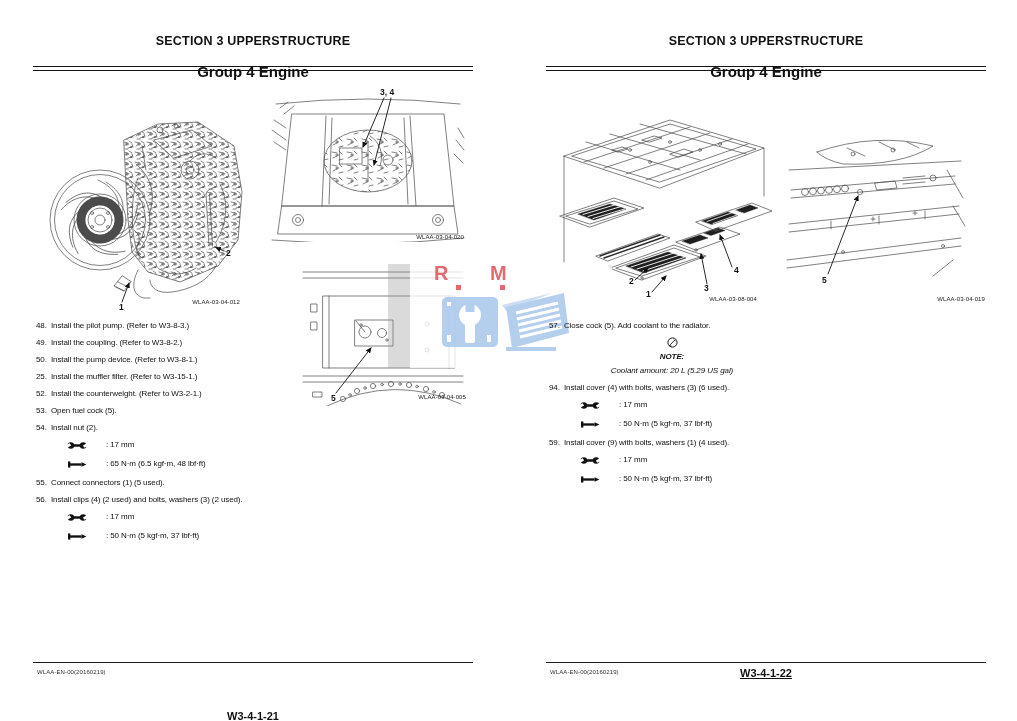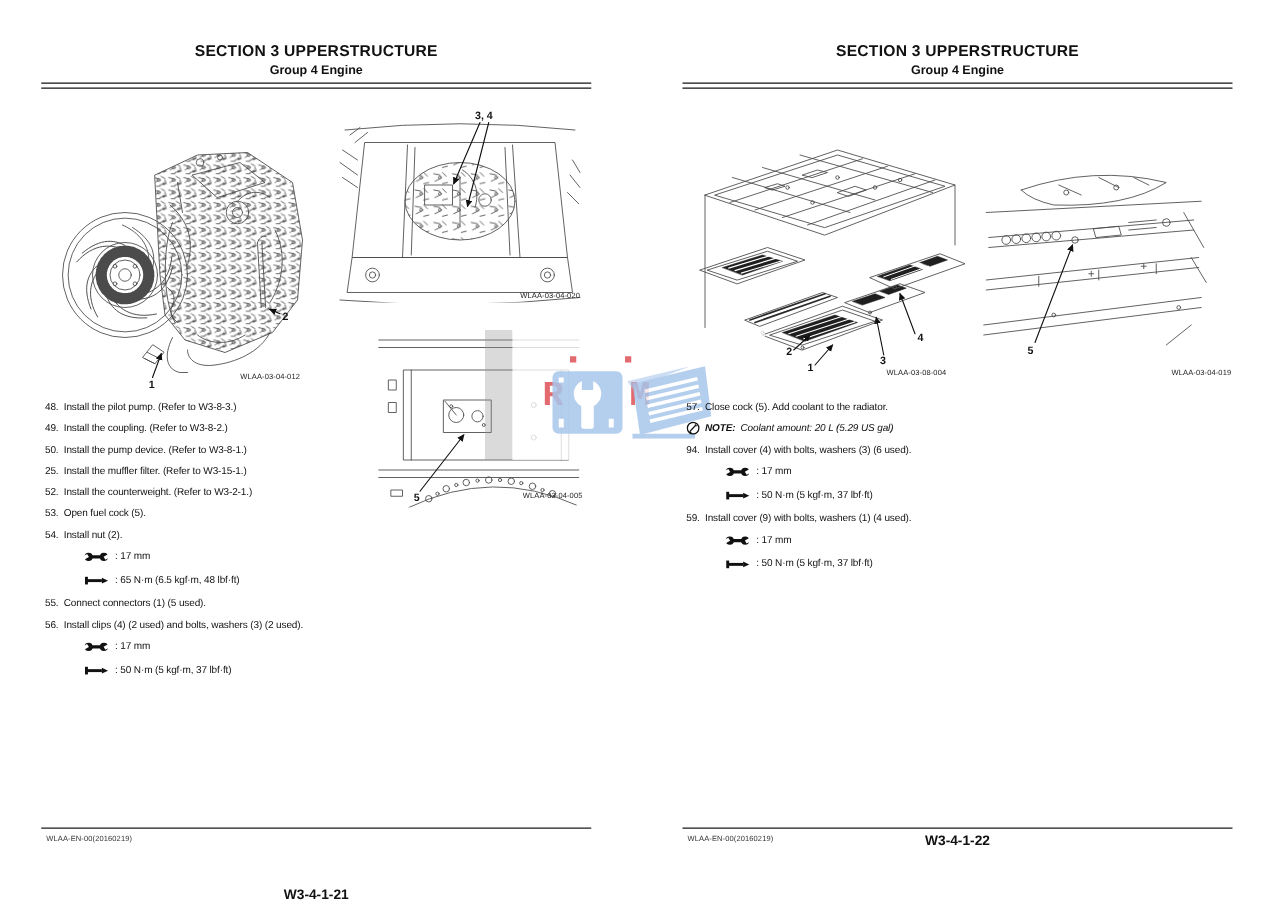--- a/index.html
+++ b/index.html
@@ -4,56 +4,56 @@
 <style>
   html,body{margin:0;padding:0;}
   body{
     width:1017px;height:721px;position:relative;overflow:hidden;
     background:#ffffff;color:#111;
     font-family:"Liberation Sans",sans-serif;
   }
   
   .pg-header{position:absolute;top:34px;width:440px;text-align:center;}
   .h-title{font-size:12.5px;font-weight:bold;letter-spacing:.2px;}
-  .h-sub{font-size:10px;font-weight:bold;margin-top:3px;}
+  .h-sub{font-size:15px;font-weight:bold;margin-top:15px;}
   .hrule{position:absolute;top:66px;width:440px;height:3px;
     border-top:1.9px solid #141414;border-bottom:1px solid #141414;}
   
   .fig{position:absolute;z-index:1;}
   .fig path,.fig line,.fig circle,.fig rect,.fig ellipse,.fig use{
     stroke:#4b4b4b;stroke-width:.7;fill:none;stroke-linecap:round;stroke-linejoin:round;}
   .fig text{font:bold 8.5px "Liberation Sans",sans-serif;fill:#111;stroke:none;}
   .fig-label{position:absolute;font-size:6px;color:#222;text-align:right;
     letter-spacing:.1px;z-index:2;}
   
   .steps{position:absolute;top:321px;width:246px;font-size:8px;line-height:10px;
     z-index:8;letter-spacing:-.1px;}
   .step{display:flex;margin-bottom:7px;}
   .step .num{width:15px;flex:none;}
   .step .txt{flex:1;}
-  .tool{display:flex;align-items:center;gap:5px;margin:2px 0 9px 31px;text-align:center;}
+  .tool{display:flex;align-items:center;gap:19px;margin:2px 0 9px 31px;text-align:center;}
   .tool svg{flex:none;display:block;}
-  .note-row{display:flex;align-items:center;gap:4px;margin:-1px 0 7px 0;font-style:italic;}
+  .note-row{display:flex;align-items:center;gap:4px;margin:-1px 0 7px 0;font-style:italic;flex-direction:column;}
   .note-row svg{flex:none;}
   .note-label{font-weight:bold;}
   
   .frule{position:absolute;top:662px;width:440px;border-top:1.5px solid #1c1c1c;}
   .f-code{position:absolute;top:669px;font-size:6px;color:#333;letter-spacing:.1px;}
   .f-page{position:absolute;top:667px;width:440px;text-align:center;
     font-size:11px;font-weight:bold;}
   
   .wm{position:absolute;left:388px;top:264px;width:224px;height:104px;
     z-index:5;overflow:hidden;pointer-events:none;}
   .wm-shade{position:absolute;left:0;top:0;width:22px;height:104px;
     background:rgba(150,150,150,.35);}
   .wm-paper{position:absolute;left:22px;top:0;width:202px;height:104px;
     background:rgba(255,255,255,.78);}
   .wm-title{position:absolute;left:46px;top:-2px;
-    font-family:Liberation Mono, monospace;font-weight:bold;font-size:28px;
-    color:rgba(222,80,86,.85);letter-spacing:18px;margin-top:40px;}
+    font-family:Liberation Sans, sans-serif;font-weight:bold;font-size:20px;
+    color:rgba(222,80,86,.85);letter-spacing:18px;}
   .wm-dot{position:absolute;width:5px;height:5px;background:rgba(222,80,86,.85);}
   .wm-logo{position:absolute;left:52px;top:27px;opacity:.85;}
   .wm-caption{position:absolute;left:26px;top:85px;font-size:17px;font-weight:bold;
     color:rgba(243,152,54,.9);white-space:nowrap;margin-top:44px;}
 </style>
 </head>
 <body>
 
 <div class="pg-header" style="left:33px;">
   <div class="h-title">SECTION 3 UPPERSTRUCTURE</div>
@@ -440,21 +440,21 @@
       <rect x="1" y="1.6" width="2.6" height="6.8" fill="#111"></rect>
       <rect x="3" y="3.7" width="13" height="2.6" fill="#111"></rect>
       <path d="M16,2.4 L21.5,5 L16,7.6 Z" fill="#111"></path>
     </svg>
     <span>: 50 N·m (5 kgf·m, 37 lbf·ft)</span>
   </div>
 </div>
 
 <div class="frule" style="left:546px;"></div>
 <div class="f-code" style="left:550px;">WLAA-EN-00(20160219)</div>
-<div class="f-page" style="left:546px;">W3-4-1-22</div>
+<div class="f-page" style="left:546px;text-decoration:underline;">W3-4-1-22</div>
 
 <div class="wm">
   <div class="wm-shade"></div>
   <div class="wm-paper"></div>
   <div class="wm-title">R M</div>
   <div class="wm-dot" style="left:68px;top:21px;"></div>
   <div class="wm-dot" style="left:112px;top:21px;"></div>
   <svg class="wm-logo" width="130" height="60" viewBox="0 0 130 60">
     <g fill="#a8c6ec">
       <rect x="2" y="6" width="56" height="50" rx="5"></rect>

